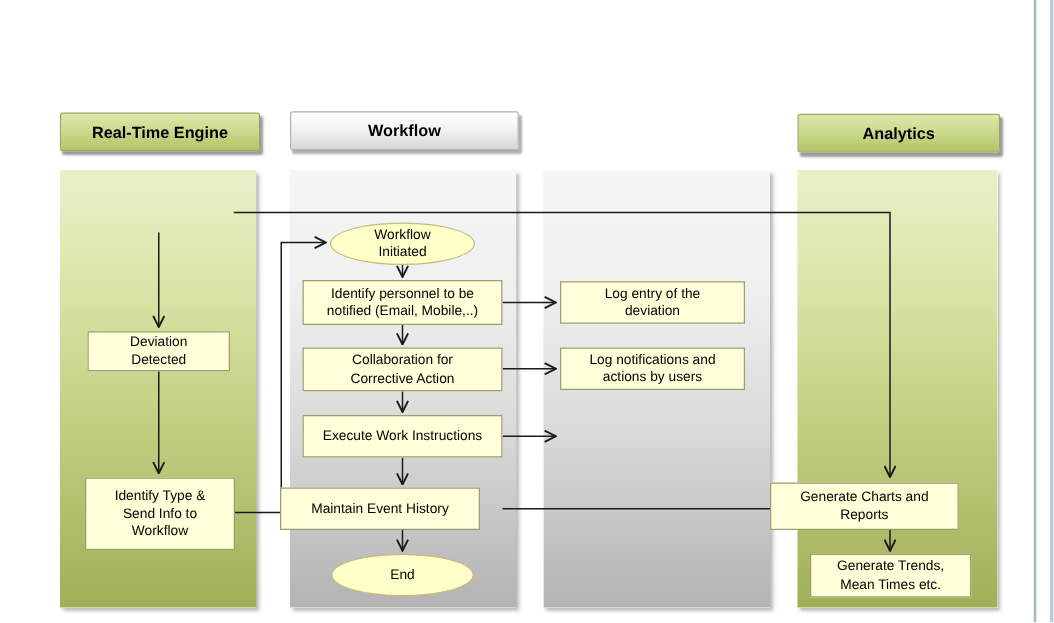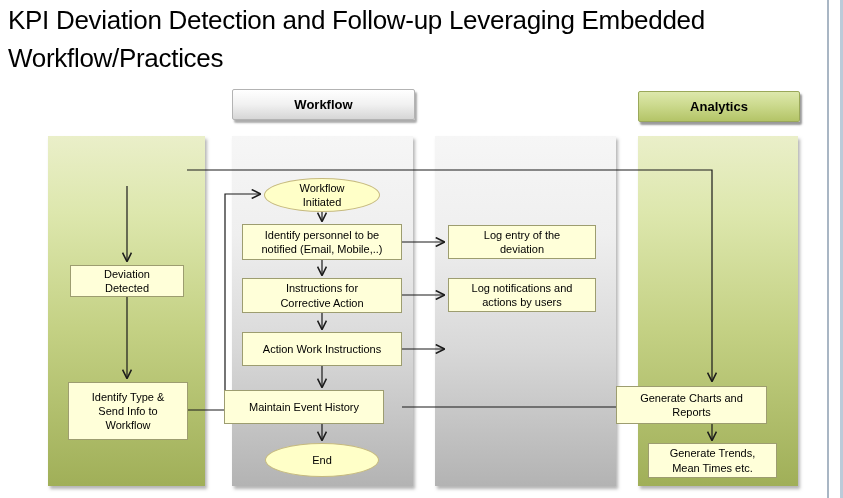--- a/index.html
+++ b/index.html
@@ -81,23 +81,24 @@
   .edge-line-inner { position:absolute; left:827px; top:0; width:2px; height:498px;
                      background:#a9b6c4; z-index:4; }
   .edge-line-outer { position:absolute; left:840px; top:0; width:3px; height:498px;
                      background:#bccbd9; z-index:4; }
 </style>
 </head>
 <body>
 
 <div class="stage">
 
-  <h1 class="title">KPI Deviation Detection and Follow-up Leveraging Embedded
-Workflow/Practices</h1>
 
+  <div class="hdr green hdr-realtime">
+    <span>Real-Time Engine</span>
+  </div>
   <div class="hdr gray hdr-workflow">
     <span>Workflow</span>
   </div>
   <div class="hdr green hdr-analytics">
     <span>Analytics</span>
   </div>
 
   <div class="panel green panel-realtime"></div>
   <div class="panel gray  panel-workflow"></div>
   <div class="panel gray  panel-processlog"></div>
@@ -128,23 +129,23 @@
   <div class="node n-deviation">Deviation
 Detected</div>
   <div class="node n-identify">Identify Type &amp;
 Send Info to
 Workflow</div>
 
   <div class="node ellipse n-initiated">Workflow
 Initiated</div>
   <div class="node n-personnel">Identify personnel to be
 notified (Email, Mobile,..)</div>
-  <div class="node n-collab">Instructions for
+  <div class="node n-collab">Collaboration for
 Corrective Action</div>
-  <div class="node n-execute">Action Work Instructions</div>
+  <div class="node n-execute">Execute Work Instructions</div>
   <div class="node n-maintain">Maintain Event History</div>
   <div class="node ellipse n-end">End</div>
 
   <div class="node n-logentry">Log entry of the
 deviation</div>
   <div class="node n-lognotif">Log notifications and
 actions by users</div>
 
   <div class="node n-gencharts">Generate Charts and
 Reports</div>

